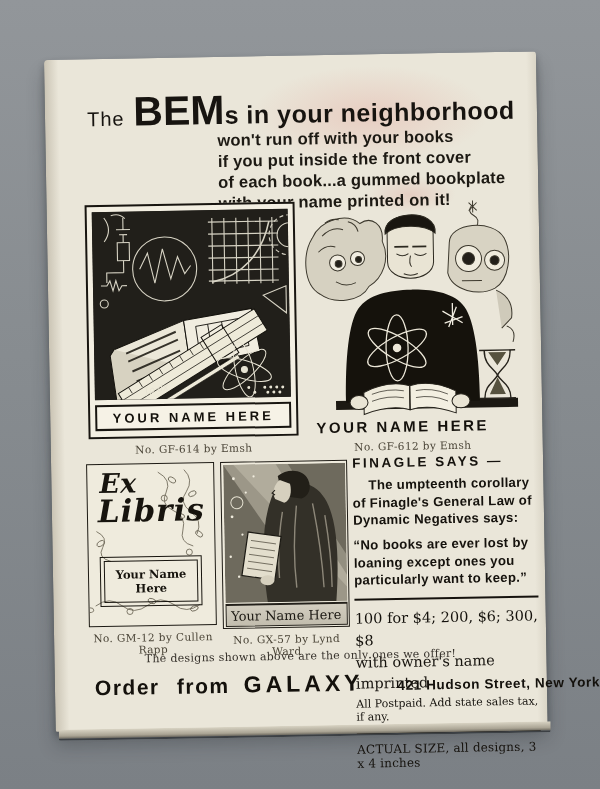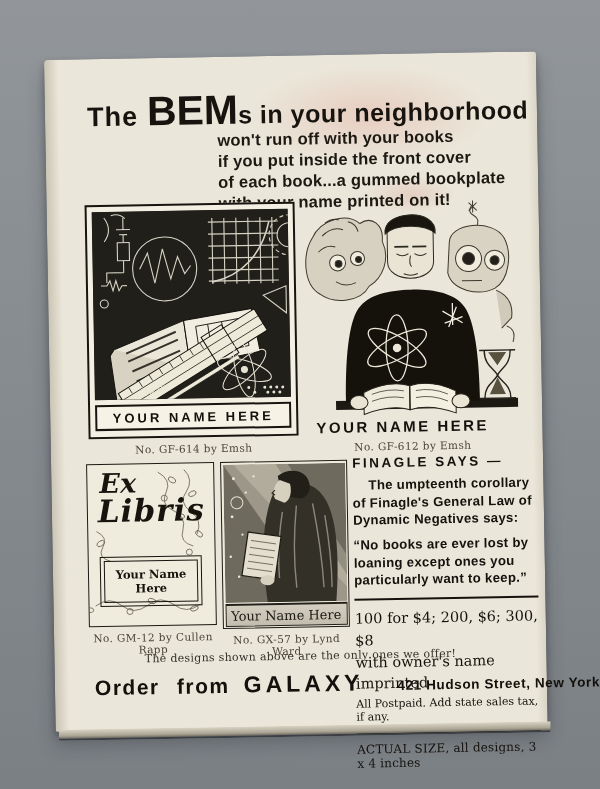--- a/index.html
+++ b/index.html
@@ -24,21 +24,21 @@
   .magazine::after{ 
     content:""; position:absolute; left:3px; right:-3px; bottom:-9px; height:9px;
     background:linear-gradient(180deg,#d9d4c4,#aaa494 70%,#6e6a60);
     border-bottom:2px solid #3c4044; border-radius:0 0 2px 2px;
     transform:skewX(-.4deg);
   }
   .content{ position:absolute; inset:0; }
 
   
   .headline{ position:absolute; left:42px; top:30px; display:flex; align-items:baseline; white-space:nowrap; color:#171410;}
-  .h-the{ font-size:27px; font-weight:bold; letter-spacing:1px; }
+  .h-the{ font-size:20px; font-weight:normal; letter-spacing:1px; }
   .h-bem{ font-size:41px; font-weight:bold; letter-spacing:0; margin-left:9px; }
   .h-rest{ font-size:25px; font-weight:bold; letter-spacing:.5px; }
   .intro{ position:absolute; left:172px; top:73px; font-size:16.5px; font-weight:bold; line-height:21px; letter-spacing:.2px; color:#1c1913; }
 
   
   .plate614{ position:absolute; left:38px; top:146px; width:210px; }
   .plate614 .frame{ border:2px solid #181510; background:#f3efe2; padding:5px 5px 6px; }
   .plate614 .art{ display:block; width:100%; height:188px; background:#211f1a; }
   .nameplate{ margin-top:5px; border:2px solid #181510; background:#f6f2e6; text-align:center;
     font-weight:bold; font-size:13px; letter-spacing:3px; padding:4px 0 3px; color:#14110c;}

